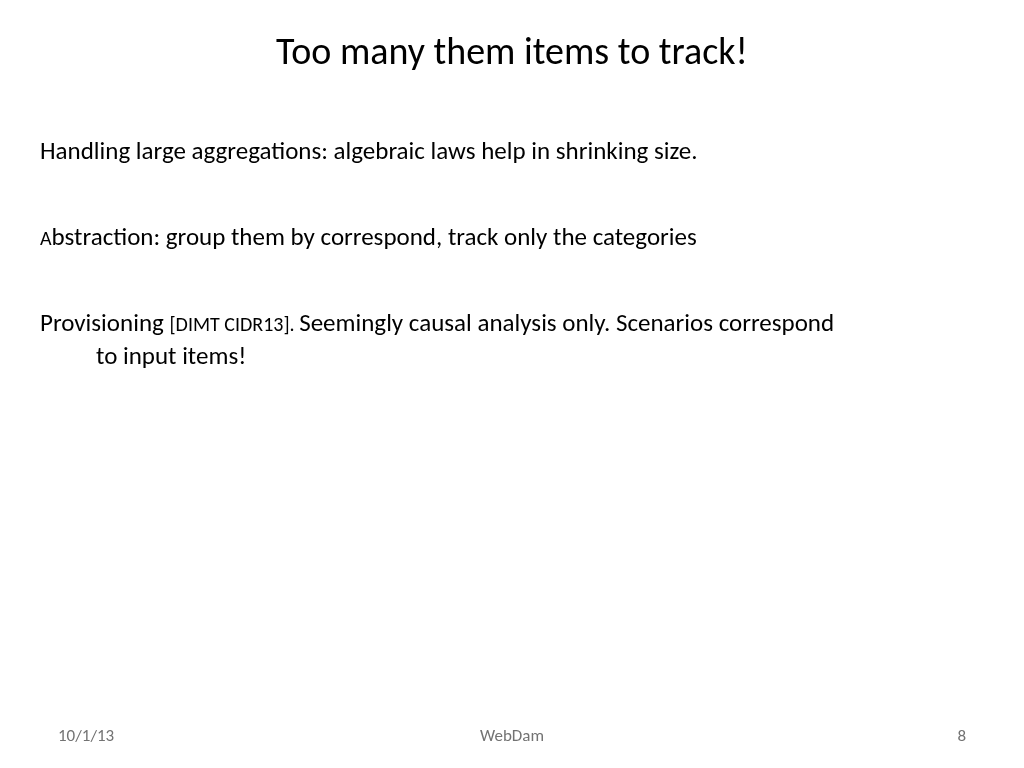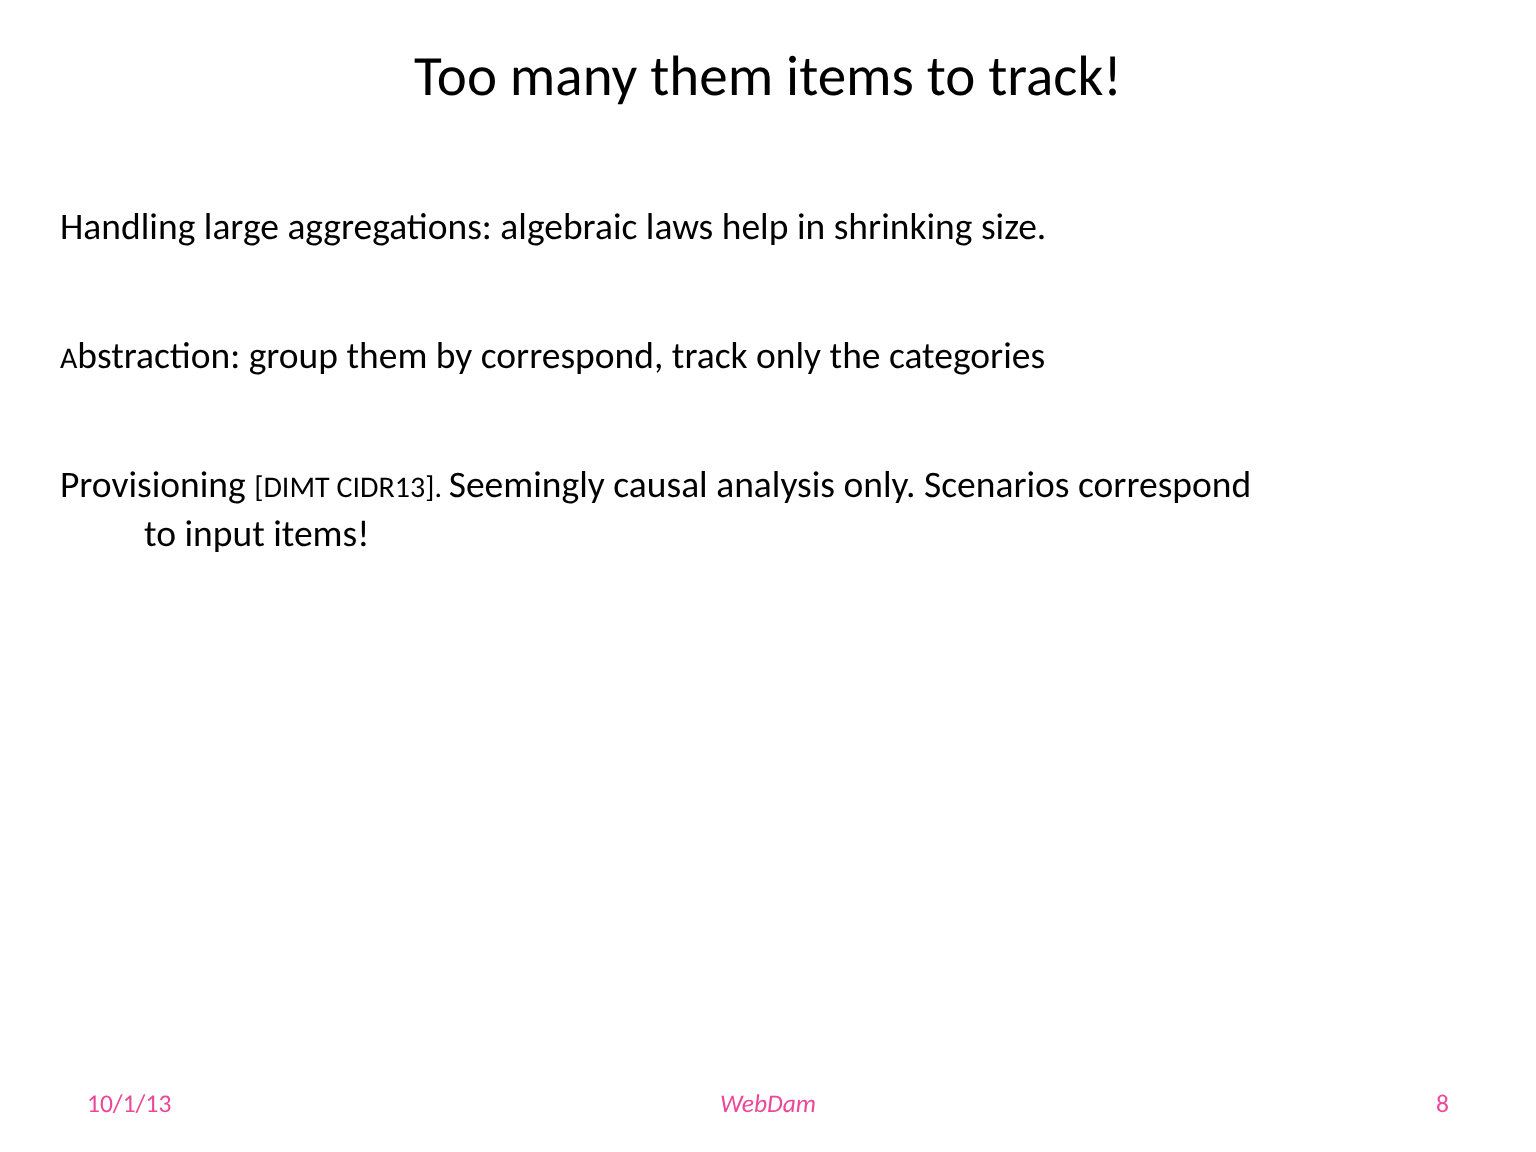--- a/index.html
+++ b/index.html
@@ -48,27 +48,26 @@
       position: absolute;
       bottom: 22px;
       left: 0;
       width: 100%;
       padding-left: 58px;
       padding-right: 58px;
       display: flex;
       justify-content: space-between;
       align-items: center;
       font-size: 17px;
-      color: #ec4899;
+      color: #737373;
     }
     .footer-center {
       position: absolute;
       left: 50%;
       transform: translateX(-50%);
-      font-style: italic;
     }
   </style>
 </head>
 <body>
 
 <h1 class="slide-title">Too many them items to track!</h1>
 
 <div class="content">
   <div class="bullet-item">
     <span>Handling large aggregations: algebraic laws help in shrinking size.</span>

